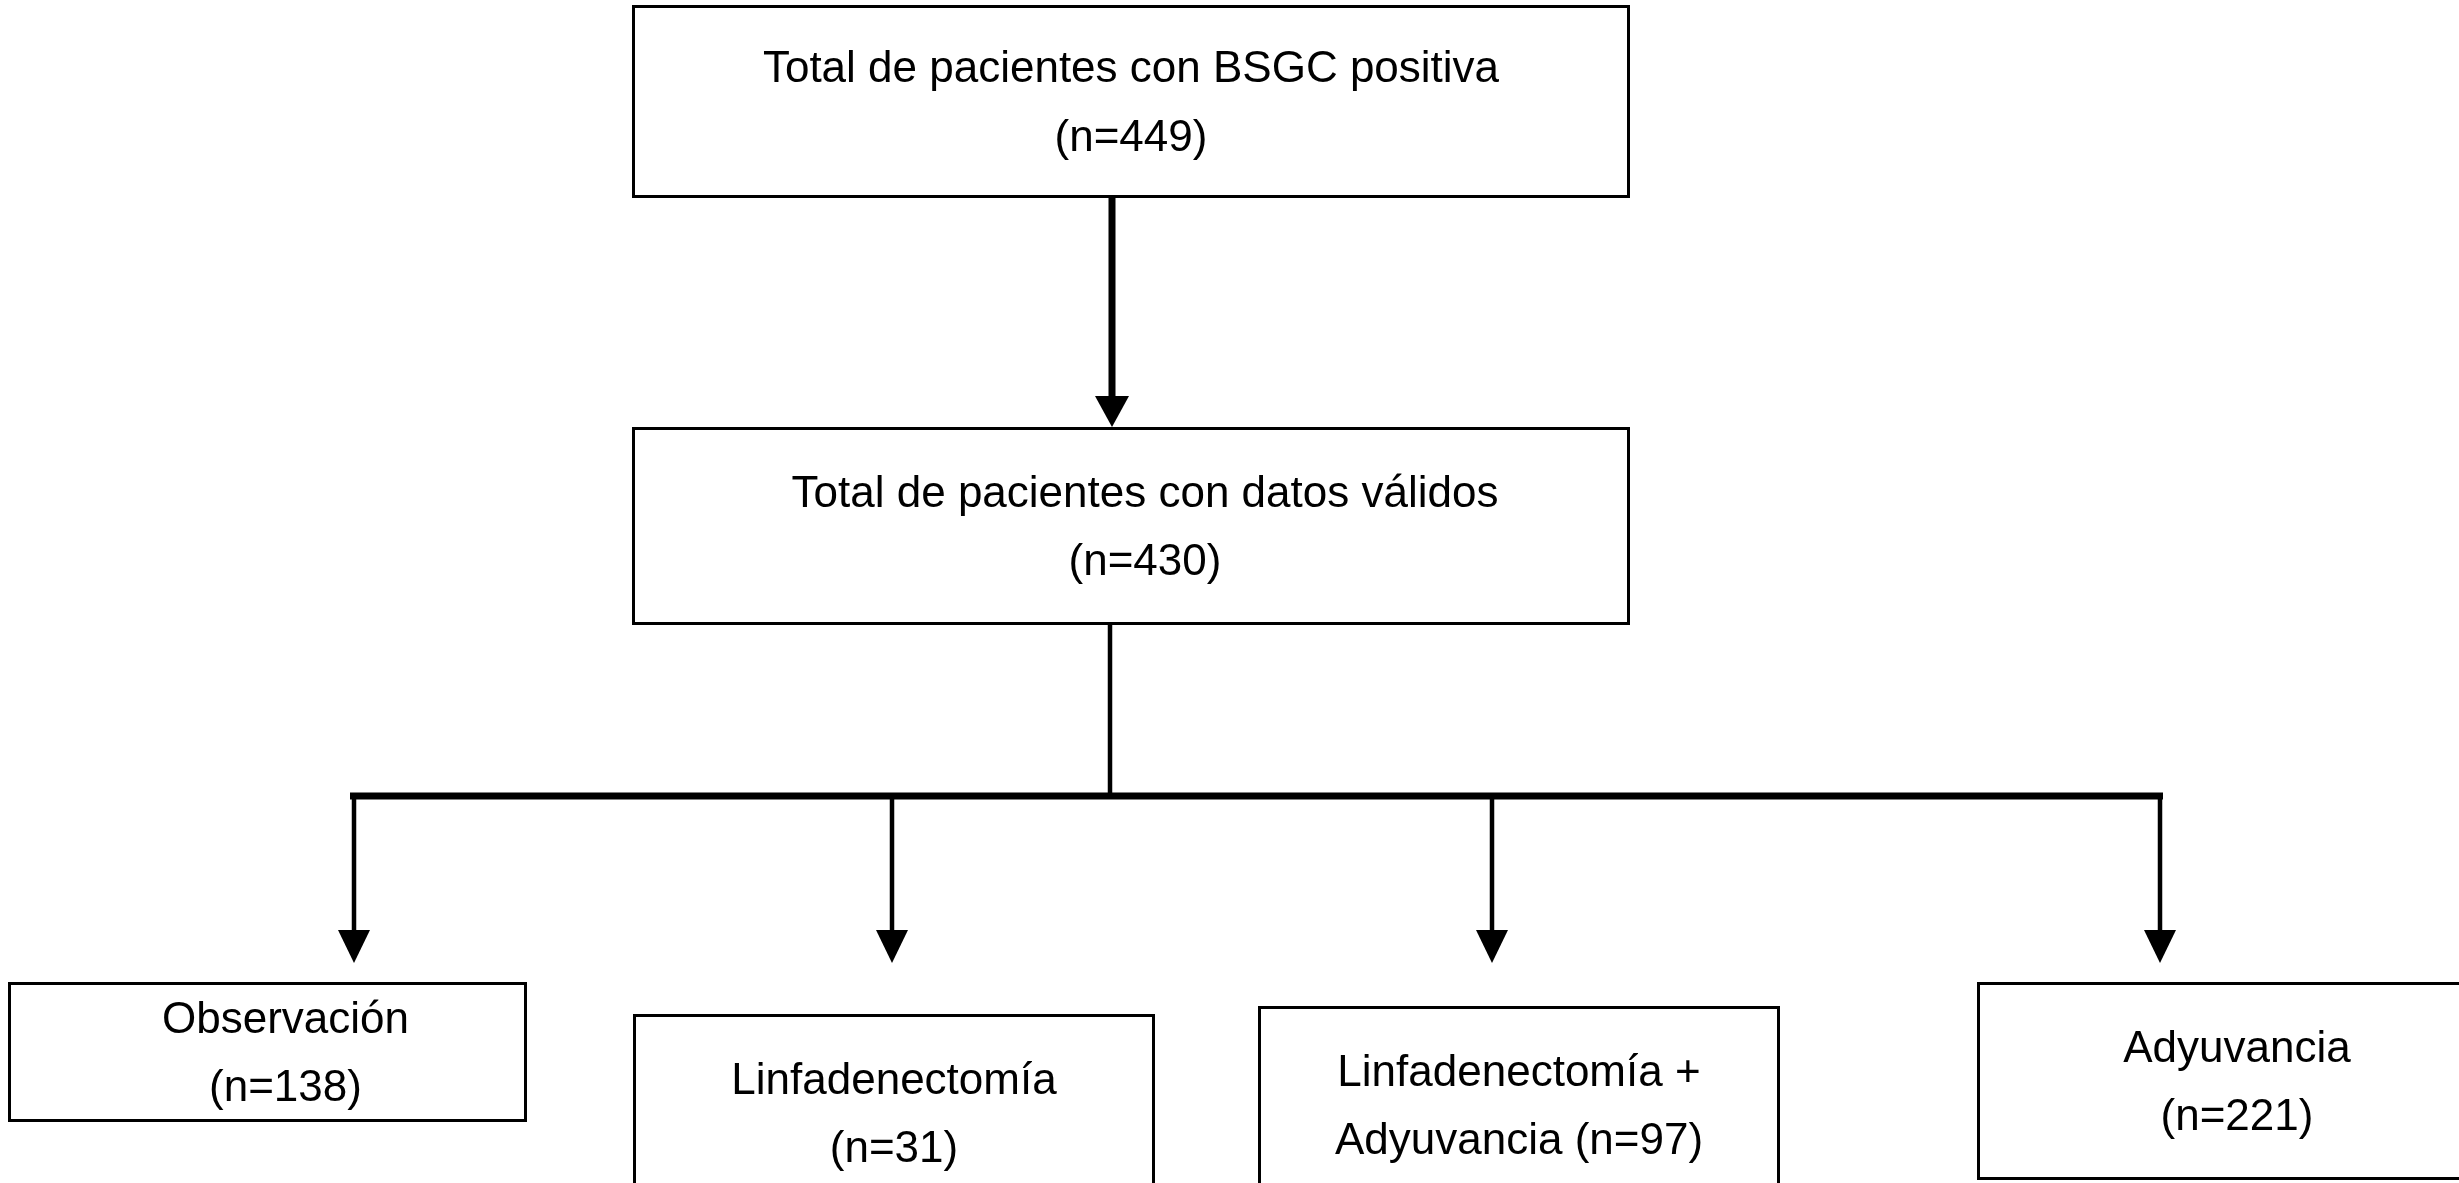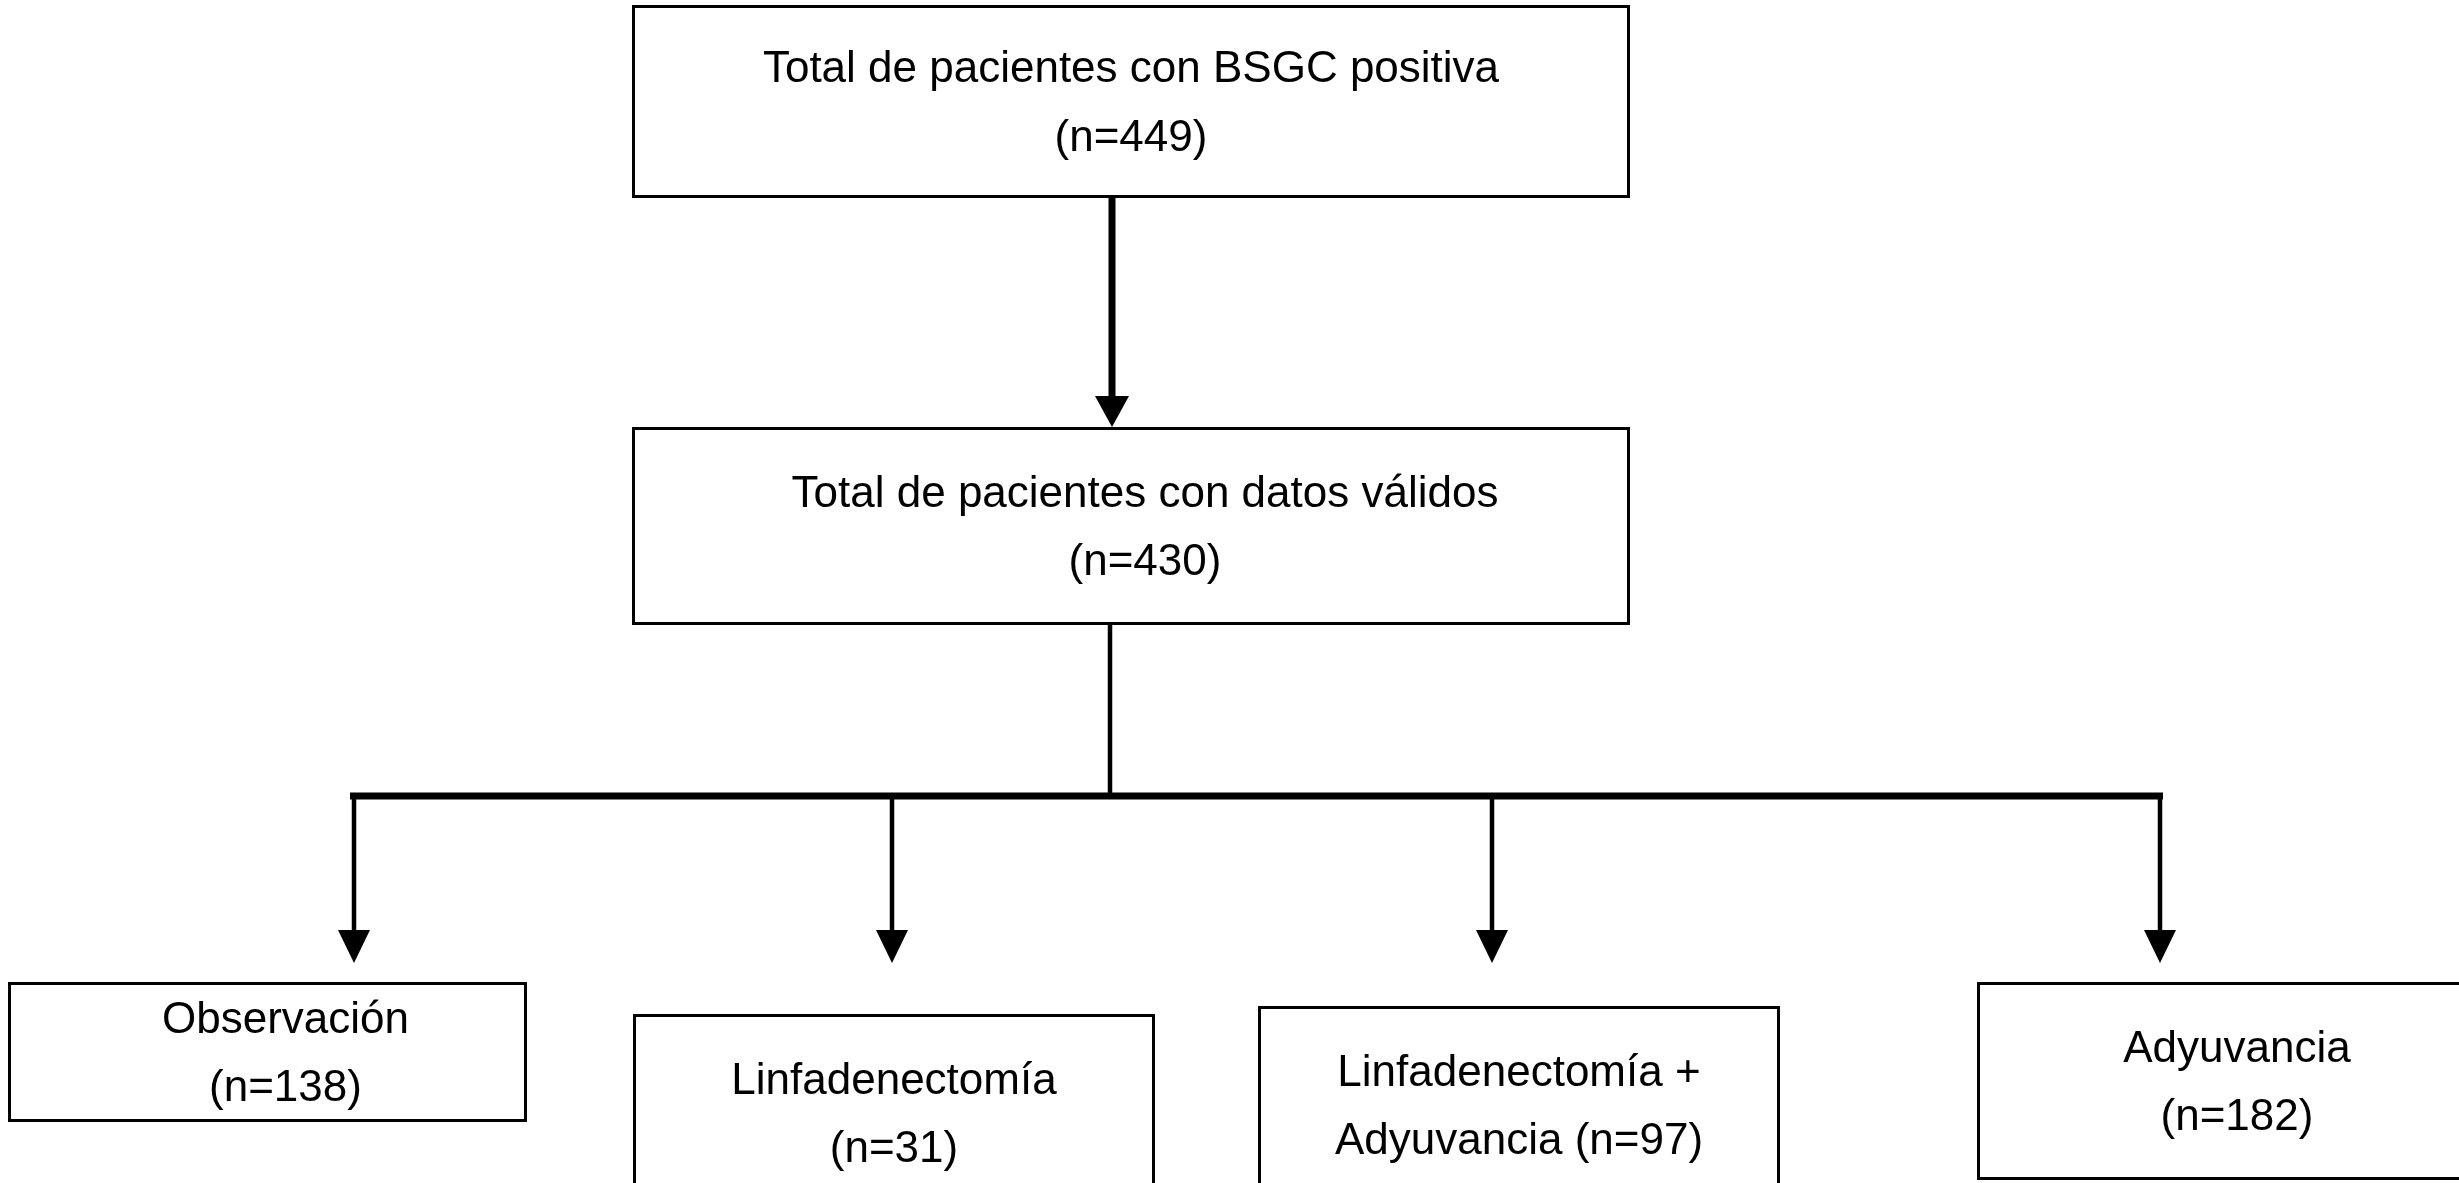--- a/index.html
+++ b/index.html
@@ -103,16 +103,16 @@
     <span>(n=31)</span>
   </div>
 
   <div class="node" id="node-linf-adyuvancia">
     <span>Linfadenectomía +</span>
     <span>Adyuvancia (n=97)</span>
   </div>
 
   <div class="node" id="node-adyuvancia">
     <span>Adyuvancia</span>
-    <span>(n=182)</span>
+    <span>(n=221)</span>
   </div>
 
 </div>
 
 </body></html>

